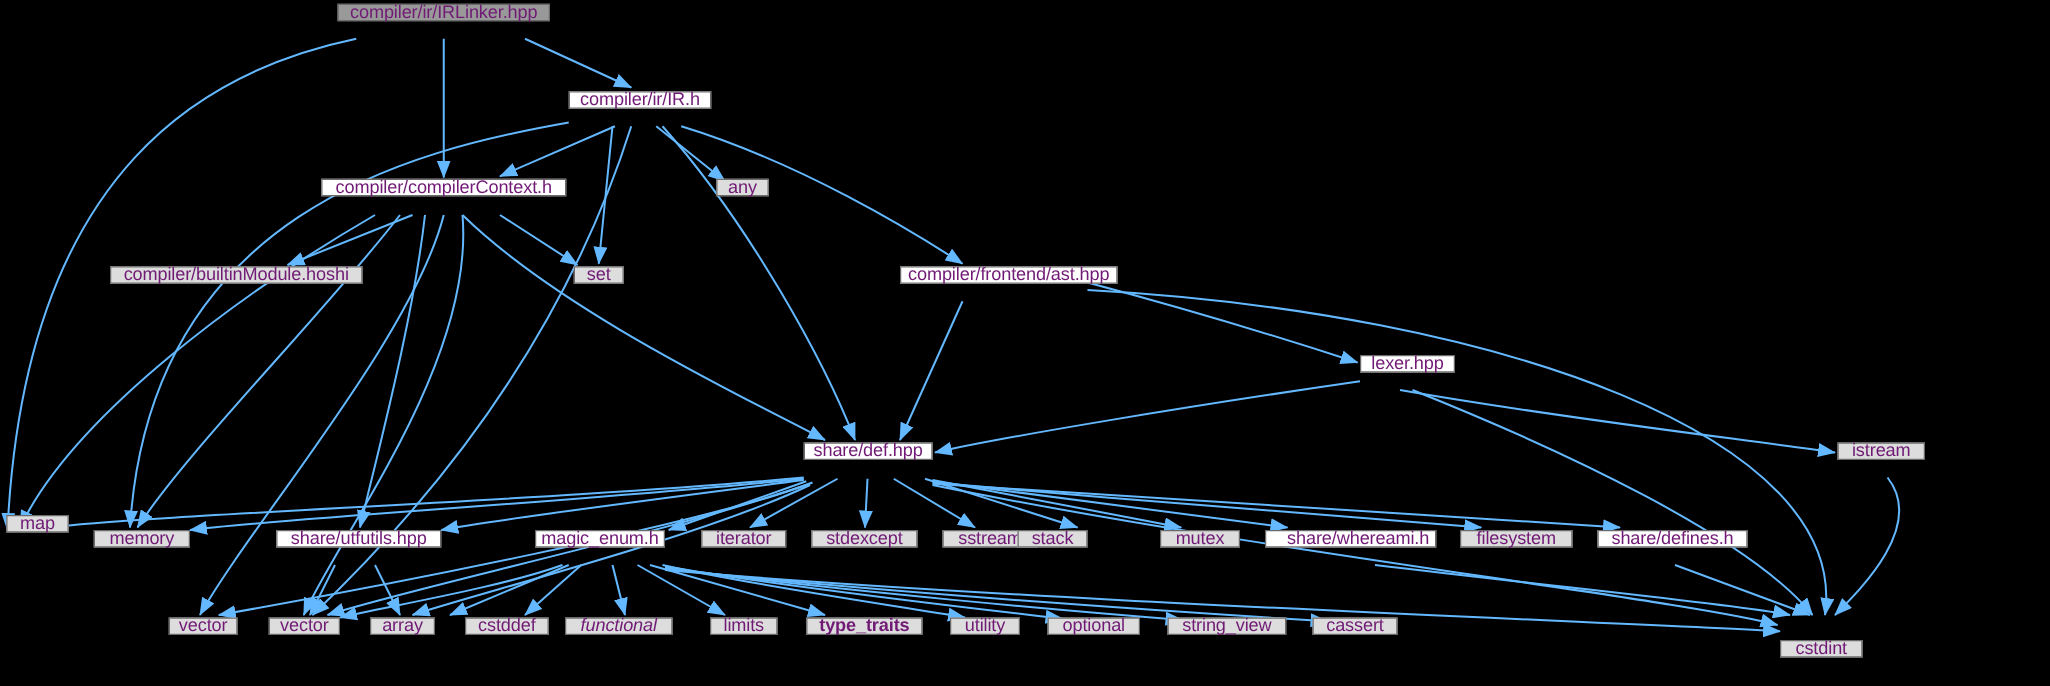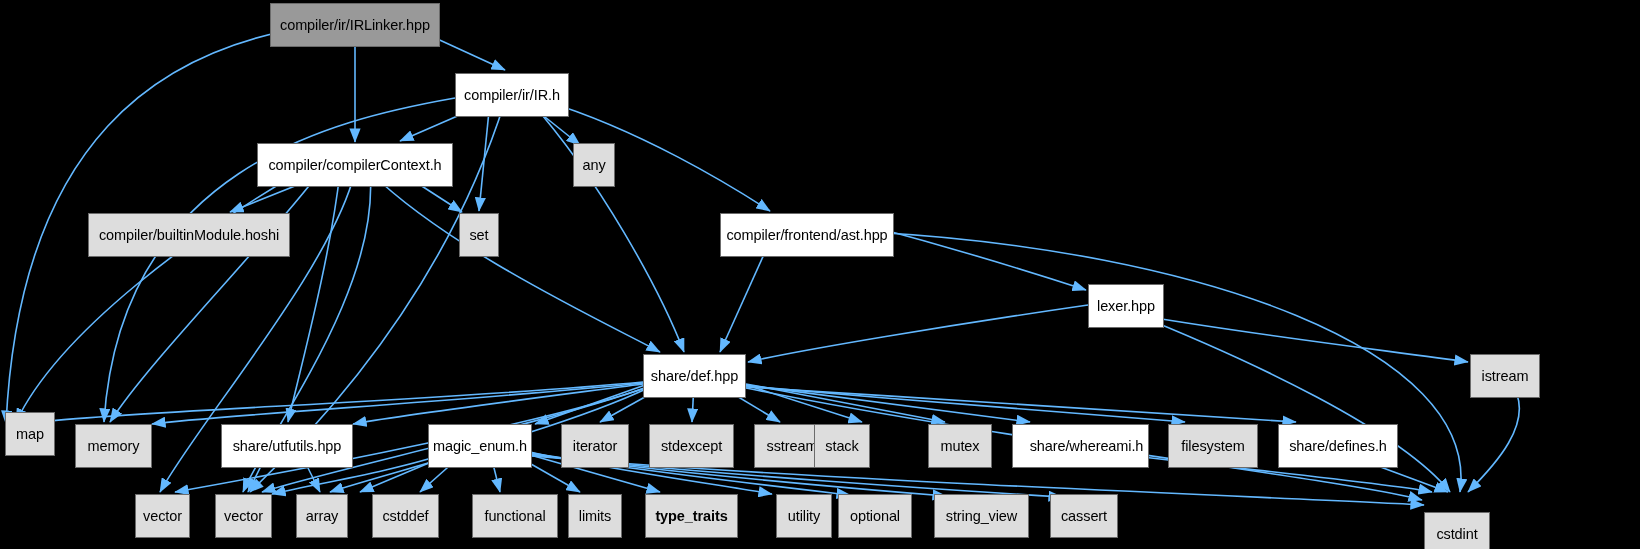--- a/index.html
+++ b/index.html
@@ -21,29 +21,29 @@
     left: 0; top: 0;
     width: 1640px;
     height: 549px;
     pointer-events: none;
   }
   .node {
     position: absolute;
     box-sizing: border-box;
     border: 1px solid #6b6b6b;
     background: #dddddd;
-    color: #000000;
+    color: #701a75;
     font-size: 14.5px;
     line-height: 1;
     display: flex;
     align-items: center;
     justify-content: center;
     white-space: nowrap;
     letter-spacing: -0.1px;
-    height: 44px;
+    height: 14px;
   }
   .node.local {
     background: #ffffff;
   }
   .node.root {
     background: #999999;
   }
 </style>
 </head>
 <body>
@@ -134,22 +134,22 @@
       <div class="node system" style="left: 754px; top: 424px; width: 76px;">sstream</div>
       <div class="node system" style="left: 814px; top: 424px; width: 56px;">stack</div>
       <div class="node system" style="left: 928px; top: 424px; width: 64px;">mutex</div>
       <div class="node local" style="left: 1012px; top: 424px; width: 137px; padding-left: 12px;">share/whereami.h</div>
       <div class="node system" style="left: 1168px; top: 424px; width: 90px;">filesystem</div>
       <div class="node local" style="left: 1278px; top: 424px; width: 120px;">share/defines.h</div>
       <div class="node system" style="left: 135px; top: 494px; width: 55px;">vector</div>
       <div class="node system" style="left: 215px; top: 494px; width: 57px;">vector</div>
       <div class="node system" style="left: 296px; top: 494px; width: 52px;">array</div>
       <div class="node system" style="left: 372px; top: 494px; width: 67px;">cstddef</div>
-      <div class="node system" style="left: 472px; top: 494px; width: 86px;">functional</div>
+      <div class="node system" style="left: 452px; top: 494px; width: 86px; font-style: italic;">functional</div>
       <div class="node system" style="left: 568px; top: 494px; width: 54px;">limits</div>
       <div class="node system" style="left: 645px; top: 494px; width: 93px; font-weight: bold;">type_traits</div>
-      <div class="node system" style="left: 760px; top: 494px; width: 56px; margin-left: 16px;">utility</div>
+      <div class="node system" style="left: 760px; top: 494px; width: 56px;">utility</div>
       <div class="node system" style="left: 838px; top: 494px; width: 74px;">optional</div>
       <div class="node system" style="left: 934px; top: 494px; width: 95px;">string_view</div>
       <div class="node system" style="left: 1050px; top: 494px; width: 68px;">cassert</div>
       <div class="node system" style="left: 1424px; top: 512px; width: 66px;">cstdint</div>
     </div>
 </div>
 
 </body></html>

